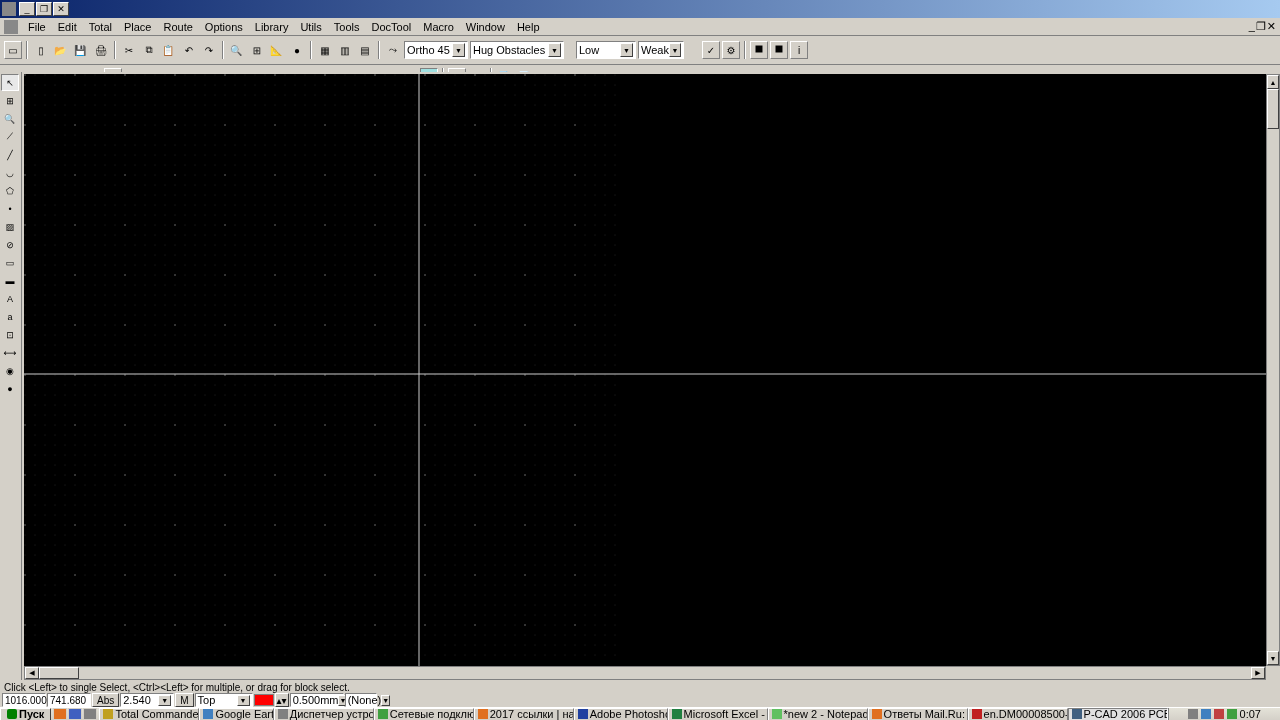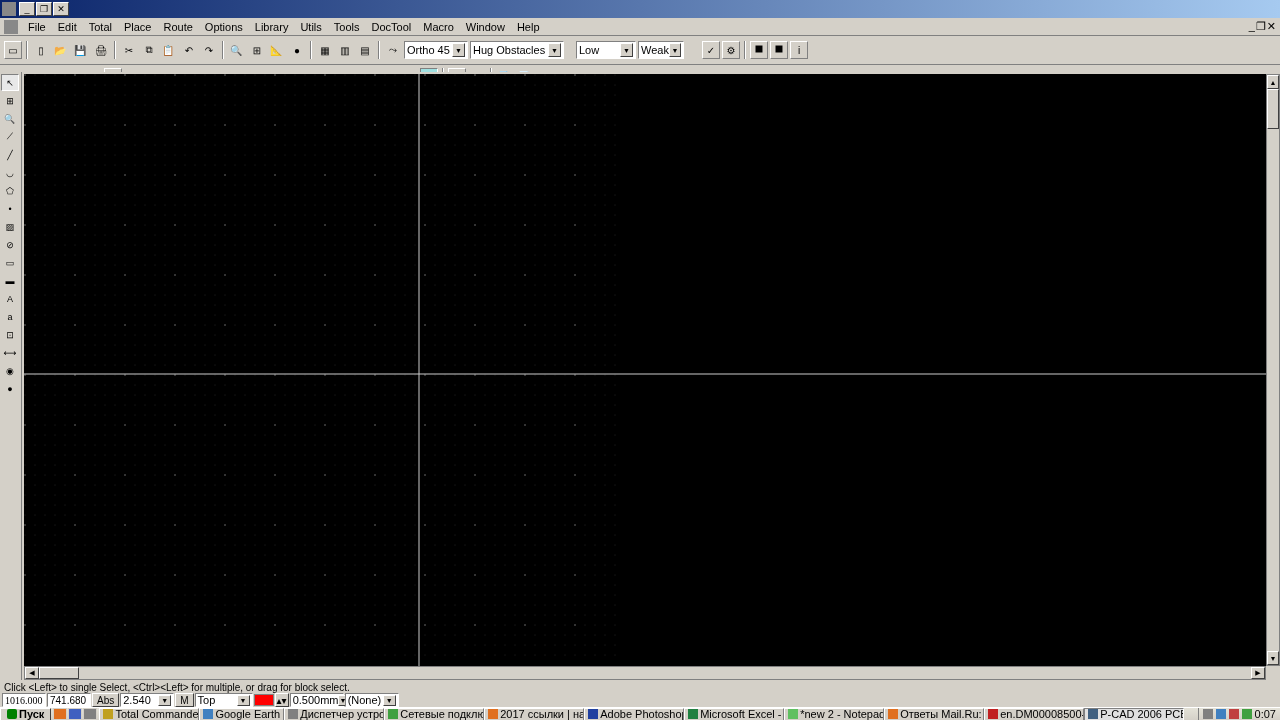--- a/index.html
+++ b/index.html
@@ -55,21 +55,21 @@
 .color-swatch { width: 20px; height: 12px; background: red; border: 1px solid #808080; }
 
 
 .taskbar { position: absolute; bottom: 0; left: 0; right: 0; height: 13px; background: linear-gradient(to bottom, #e4e2d8, #d4d0c8); display: flex; align-items: center; border-top: 1px solid #fff; }
 .start-btn { height: 13px; padding: 0 6px; background: #d4d0c8; border: 1px solid #fff; border-right-color: #404040; border-bottom-color: #404040; font-size: 10px; font-weight: bold; display: flex; align-items: center; gap: 2px; }
 .ql { display: flex; gap: 1px; margin: 0 2px; }
 .ql-btn { width: 14px; height: 12px; border: 1px solid #d4d0c8; }
 .task-btn { height: 13px; padding: 0 3px; background: #d4d0c8; border: 1px solid #fff; border-right-color: #808080; border-bottom-color: #808080; font-size: 9px; display: flex; align-items: center; gap: 2px; max-width: 100px; overflow: hidden; white-space: nowrap; }
 .task-btn.active { border: 1px solid #808080; border-right-color: #fff; border-bottom-color: #fff; background: #e0e0e0; }
 .task-btn .ticon { width: 10px; height: 10px; flex-shrink: 0; }
-.tray { margin-left: auto; display: flex; align-items: center; gap: 3px; padding: 0 4px; border-left: 1px solid #808080; height: 13px; font-size: 9px; }
+.tray { margin-left: auto; display: flex; align-items: center; gap: 3px; padding: 0 19px; border-left: 1px solid #808080; height: 13px; font-size: 9px; }
 .tray-icon { width: 10px; height: 10px; }
 </style>
 </head>
 <body>
 
 <div class="titlebar">
   <div class="icon"></div>
   <div class="sysbtns">
     <div class="sysbtn">_</div>
     <div class="sysbtn">❐</div>
@@ -220,39 +220,39 @@
       <div class="arr" style="left:0;">◀</div>
       <div class="thumb"></div>
       <div class="arr" style="right:0;">▶</div>
     </div>
   </div>
 </div>
 
 <div class="statusbar1">Click &lt;Left&gt; to single Select, &lt;Ctrl&gt;&lt;Left&gt; for multiple, or drag for block select.</div>
 
 <div class="statusbar2">
-  <div class="status-field" style="width:44px;font-family:Liberation Serif, serif;">1016.000</div>
+  <div class="status-field" style="width:44px;">1016.000</div>
   <div class="status-field" style="width:44px;">741.680</div>
   <div class="status-btn">Abs</div>
   <div class="tcombo" style="width:54px;height:14px;">
       <span>2.540</span>
       <span class="arrow" style="height:11px;">▼</span>
     </div>
   <div class="status-btn">M</div>
   <div class="tcombo" style="width:58px;height:14px;text-align:right;">
       <span>Top</span>
       <span class="arrow" style="height:11px;">▼</span>
     </div>
   <div class="color-swatch"></div>
   <div class="status-btn" style="padding:0 1px;">▴▾</div>
   <div class="tcombo" style="width:54px;height:14px;">
       <span>0.500mm</span>
       <span class="arrow" style="height:11px;">▼</span>
     </div>
-  <div class="tcombo" style="width:54px;height:14px;">
+  <div class="tcombo" style="width:32px;height:14px;">
       <span>(None)</span>
       <span class="arrow" style="height:11px;">▼</span>
     </div>
 </div>
 
 <div class="taskbar">
   <div class="start-btn">
       <span style="width:10px;height:10px;background:#008000;border-radius:2px;"></span>
       <span>Пуск</span>
     </div>

